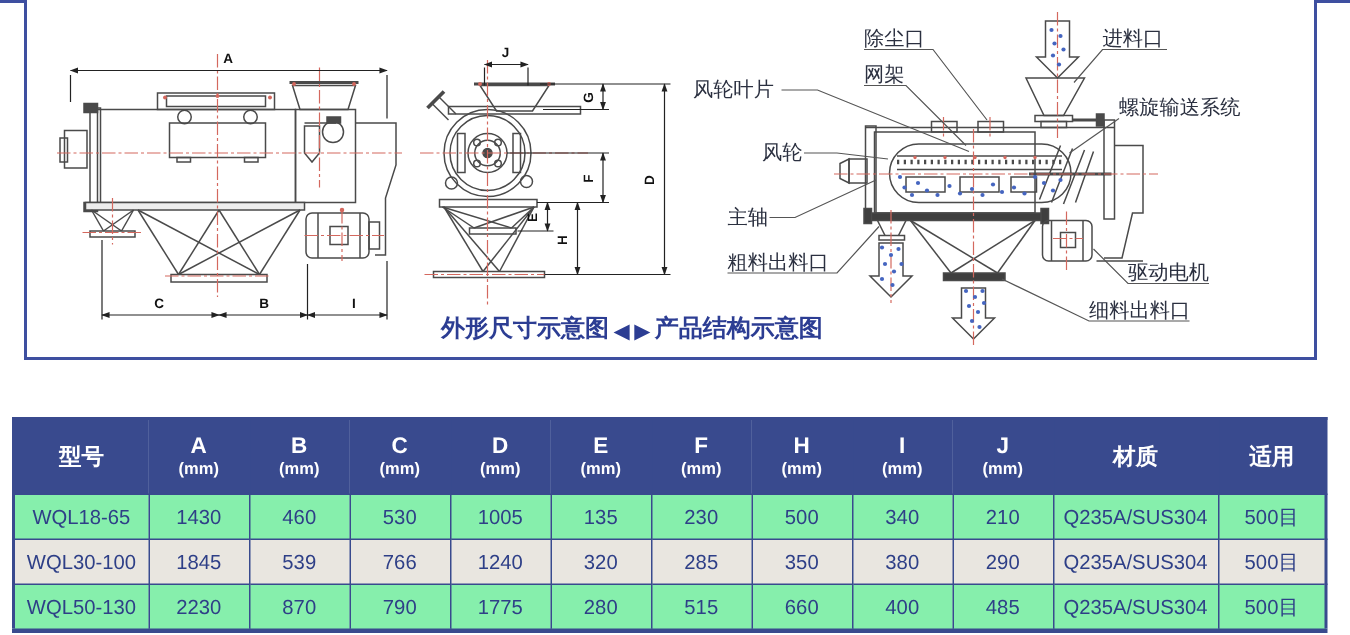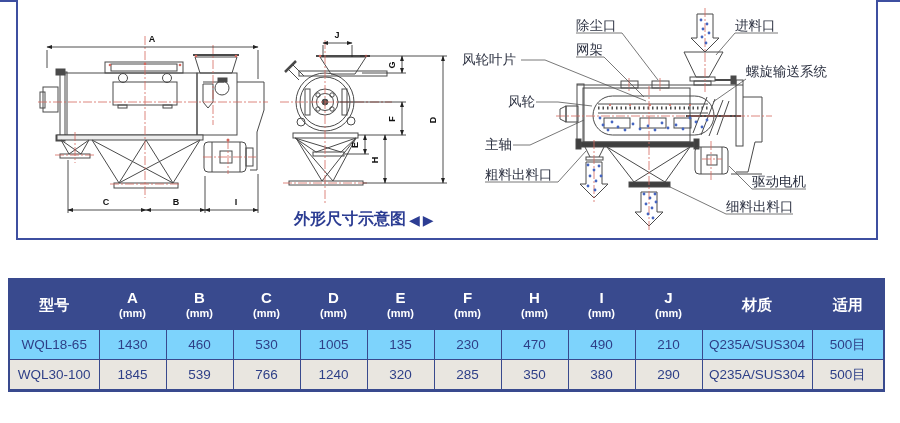--- a/index.html
+++ b/index.html
@@ -16,21 +16,21 @@
   .caption{position:absolute;left:294px;top:209px;display:flex;align-items:center;gap:3px;
            font-size:16px;font-weight:bold;color:#2c3d93;white-space:nowrap;}
   .caption .tri{font-size:14px;line-height:1;color:#2c3d93;}
   
   table.spec{position:absolute;left:8px;top:278px;width:762px;border-collapse:collapse;
              table-layout:fixed;border:2px solid #394a8e;border-bottom:3px solid #394a8e;}
   table.spec th,table.spec td{border:1px solid #394a8e;text-align:center;vertical-align:middle;padding:0;}
   table.spec thead th{background:#394a8e;color:#ffffff;height:49px;font-weight:bold;}
   table.spec thead .h1{font-size:15px;line-height:1.2;}
   table.spec thead .h2{font-size:11px;line-height:1.2;}
-  table.spec tbody td{height:29px;font-size:13.5px;color:#2e3f87;background:#7dd3fc;}
+  table.spec tbody td{height:29px;font-size:13.5px;color:#2e3f87;background:#86efac;}
   table.spec tbody tr.alt td{background:#e9e6e0;}
   svg text{font-family:"Liberation Sans","DejaVu Sans",sans-serif;}
   .dimtxt{font-size:9px;font-weight:bold;fill:#111;}
   .lbl{font-size:13.5px;fill:#2b3040;}
 </style>
 </head>
 <body>
 
 <div class="top-rule"></div>
 <div class="frame"></div>
@@ -320,20 +320,21 @@
     <text class="lbl" x="746" y="76">螺旋输送系统</text>
     <text class="lbl" x="752" y="186">驱动电机</text>
     <text class="lbl" x="726" y="211">细料出料口</text>
   </g>
 </svg>
 
 <div class="caption">
   <span>外形尺寸示意图</span>
   <span class="tri">◀</span>
   <span class="tri">▶</span>
+  <span>产品结构示意图</span>
 </div>
 
 <table class="spec">
   <colgroup>
     <col style="width:90px">
       <col style="width:67px">
       <col style="width:67px">
       <col style="width:67px">
     <col style="width:67px">
       <col style="width:67px">
@@ -398,34 +399,48 @@
   </thead>
   <tbody>
     <tr>
       <td>WQL18-65</td>
       <td>1430</td>
       <td>460</td>
       <td>530</td>
       <td>1005</td>
       <td>135</td>
       <td>230</td>
-      <td>470</td>
-      <td>490</td>
+      <td>500</td>
+      <td>340</td>
       <td>210</td>
       <td>Q235A/SUS304</td>
       <td>500目</td>
     </tr>
     <tr class="alt">
       <td>WQL30-100</td>
       <td>1845</td>
       <td>539</td>
       <td>766</td>
       <td>1240</td>
       <td>320</td>
       <td>285</td>
       <td>350</td>
       <td>380</td>
       <td>290</td>
       <td>Q235A/SUS304</td>
       <td>500目</td>
     </tr>
+    <tr>
+      <td>WQL50-130</td>
+      <td>2230</td>
+      <td>870</td>
+      <td>790</td>
+      <td>1775</td>
+      <td>280</td>
+      <td>515</td>
+      <td>660</td>
+      <td>400</td>
+      <td>485</td>
+      <td>Q235A/SUS304</td>
+      <td>500目</td>
+    </tr>
   </tbody>
 </table>
 
 </body></html>

